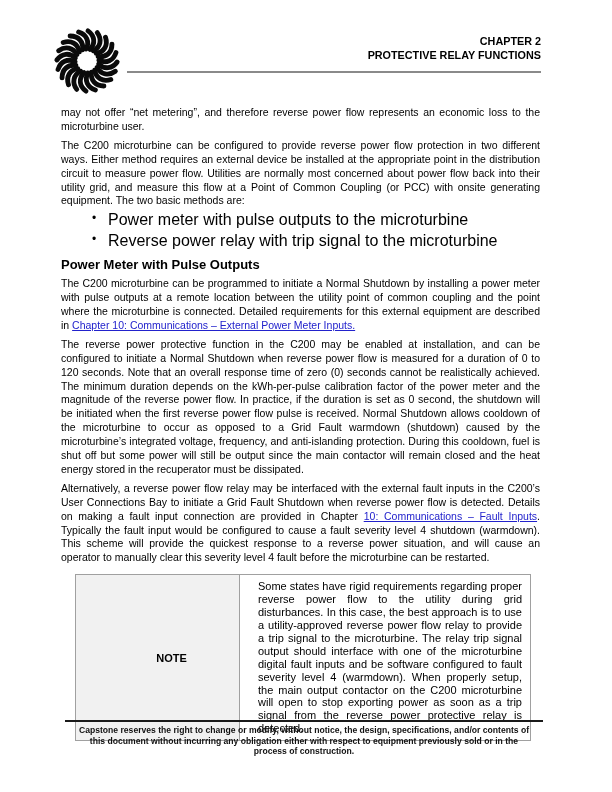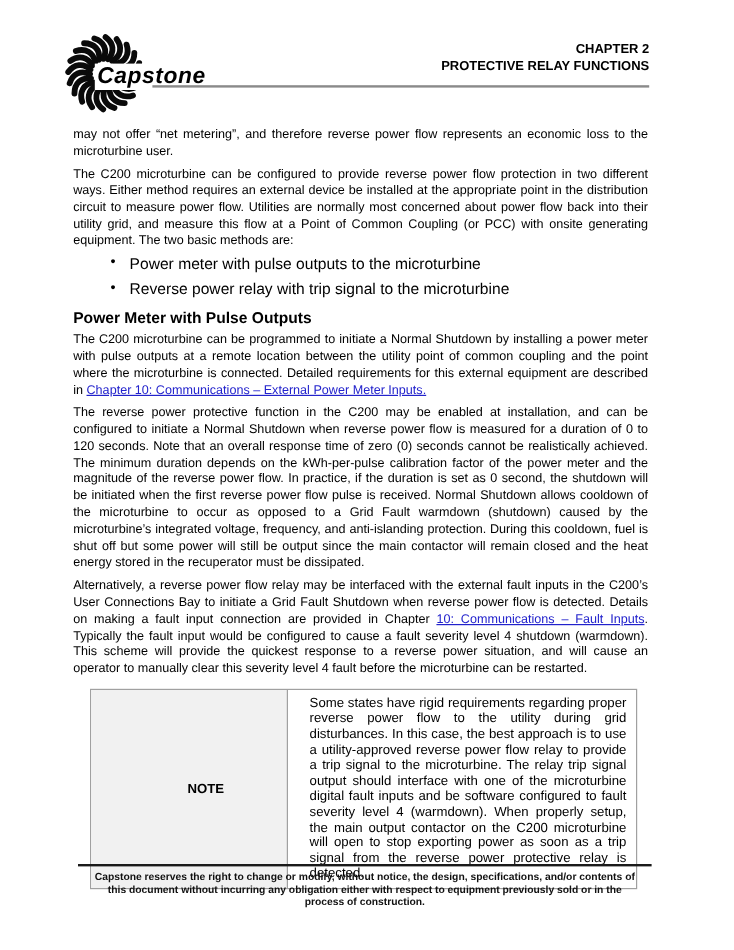--- a/index.html
+++ b/index.html
@@ -29,21 +29,21 @@
   }
 
   
   main { position: absolute; left: 61px; top: 106px; width: 479px; }
   p.body-par {
     font-size: 10.5px; line-height: 13.9px; text-align: justify;
     margin-bottom: 5px;
   }
   ul.methods { list-style: none; margin: 2px 0 4px 0; }
   ul.methods li {
-    position: relative; padding-left: 47px; font-size: 13px;
+    position: relative; padding-left: 47px; font-size: 16px;
     line-height: 13.9px; margin-bottom: 7px;
   }
   ul.methods li::before {
     content: "\2022"; position: absolute; left: 31px; top: -1px; font-size: 12px;
   }
   h2.section-heading {
     font-size: 13px; font-weight: bold; margin: 9px 0 5px 0;
   }
   a.doc-link { color: var(--link); text-decoration: underline; }
 
@@ -99,21 +99,20 @@
         <use href="#blade" transform="rotate(198)"></use>
         <use href="#blade" transform="rotate(216)"></use>
         <use href="#blade" transform="rotate(234)"></use>
         <use href="#blade" transform="rotate(252)"></use>
         <use href="#blade" transform="rotate(270)"></use>
         <use href="#blade" transform="rotate(288)"></use>
         <use href="#blade" transform="rotate(306)"></use>
         <use href="#blade" transform="rotate(324)"></use>
         <use href="#blade" transform="rotate(342)"></use>
       </svg>
-      <span class="logo-text">Capstone</span>
     </div>
 
     <div class="chapter-block">
       <div>CHAPTER 2</div>
       <div>PROTECTIVE RELAY FUNCTIONS</div>
     </div>
 
     <div class="header-rule"></div>
   </header>
 

